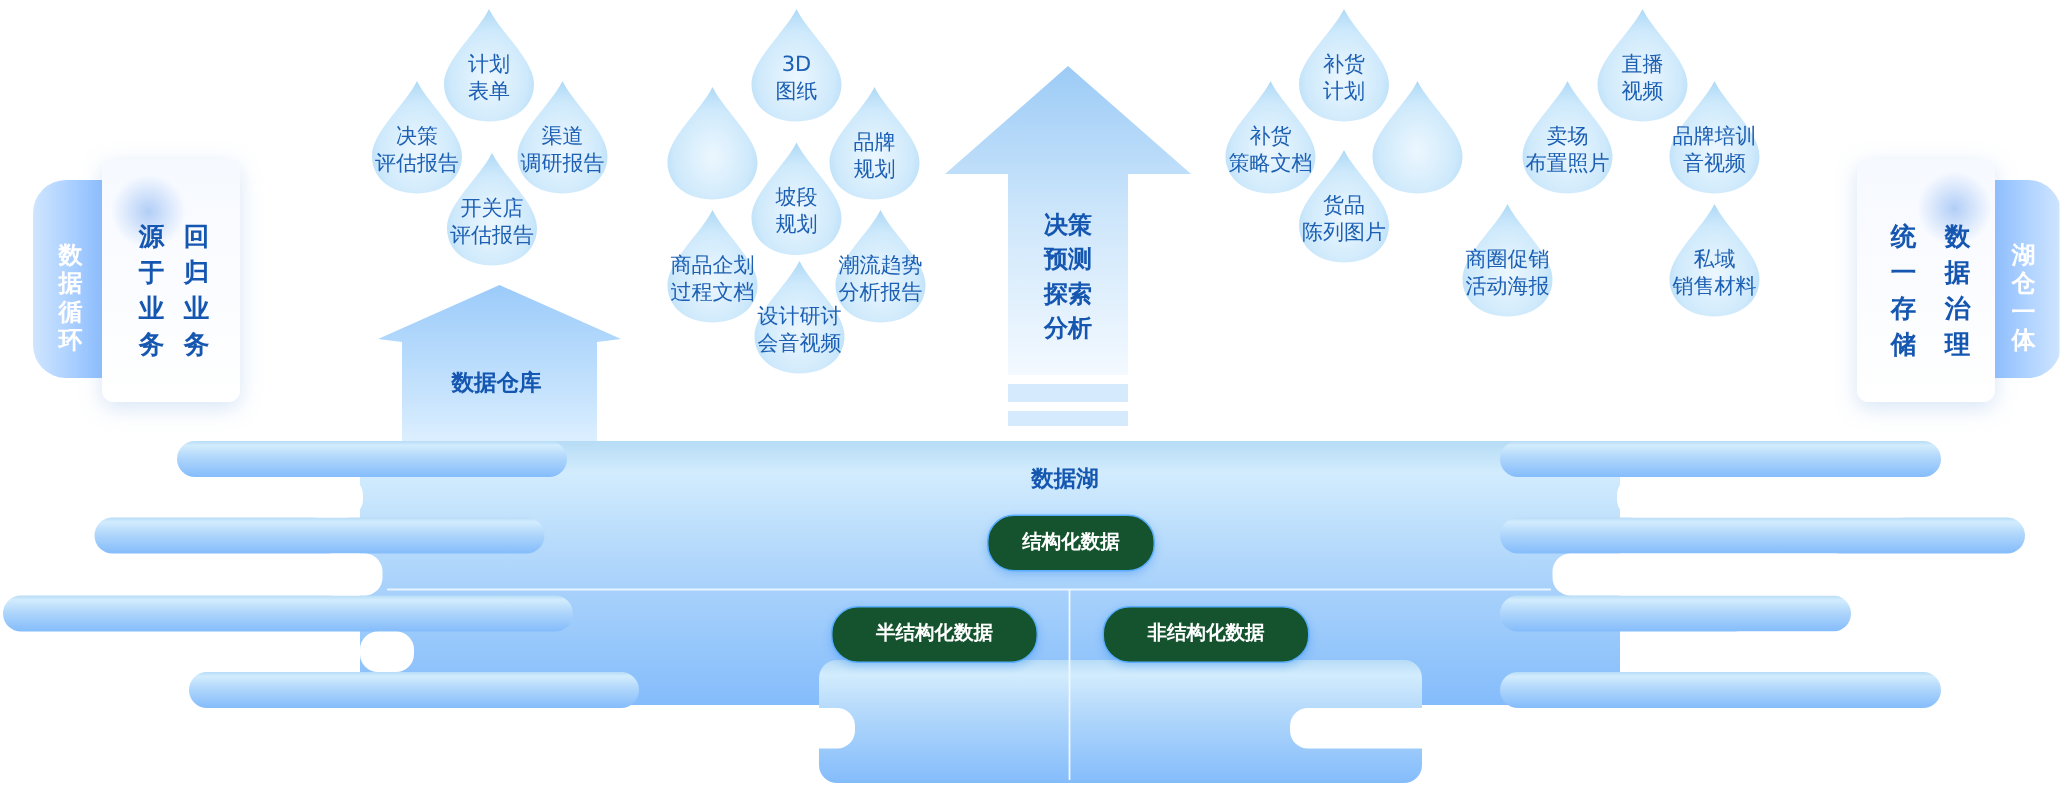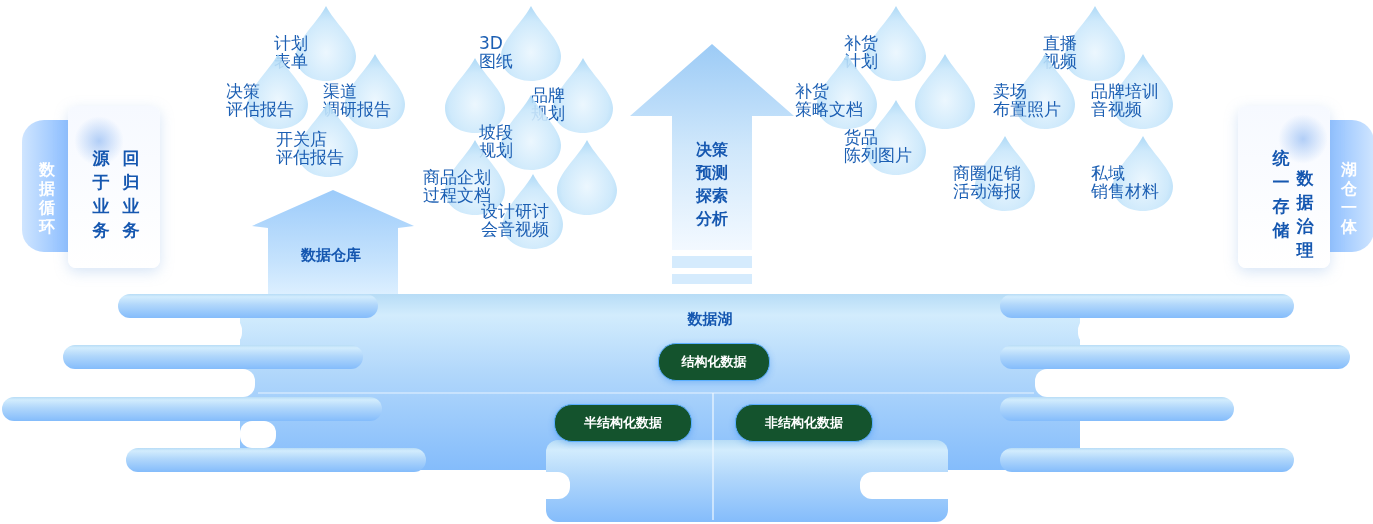--- a/index.html
+++ b/index.html
@@ -4,21 +4,21 @@
 <style>
   html, body { margin: 0; padding: 0; background: #ffffff; }
   body { width: 1373px; height: 524px; position: relative; overflow: hidden;
          font-family: "DejaVu Sans", "Liberation Sans", sans-serif; }
   .abs { position: absolute; }
 
   
   .drop { position: absolute; width: 64px; height: 78px; }
   .drop svg { position: absolute; left: 0; top: 0; }
   .drop .lbl { position: absolute; left: -20px; right: -20px; top: 30px;
-               text-align: left; color: #1c5fb3; font-size: 17px; line-height: 18px;
+               text-align: center; color: #1c5fb3; font-size: 14px; line-height: 18px;
                white-space: nowrap; }
 
   
   .tab { position: absolute; width: 56px; height: 132px; border-radius: 22px 0 0 22px;
          background: linear-gradient(90deg, #cfe5ff 0%, #7fb6ff 100%); }
   .tab.right { border-radius: 0 22px 22px 0;
          background: linear-gradient(270deg, #cfe5ff 0%, #7fb6ff 100%); }
   .tab .vt { position: absolute; left: 0; right: 0; top: 26px; text-align: center;
              color: #ffffff; font-size: 16px; font-weight: bold; line-height: 19px;
              width: 18px; margin: 14px auto; word-break: break-all; }
@@ -129,22 +129,22 @@
     <div class="col" style="left:54px;">回归业务</div>
   </div>
 </div>
 
 <div>
   <div class="tab right" style="left:1318px;top:120px;">
     <div class="vt" style="left:6px">湖仓一体</div>
   </div>
   <div class="card" style="left:1238px;top:106px;">
     <div class="glow" style="left:40px;top:8px;"></div>
-    <div class="col" style="left:22px;margin-left:12px;">统一存储</div>
-    <div class="col" style="left:58px;margin-top:20px;">数据治理</div>
+    <div class="col" style="left:22px;">统一存储</div>
+    <div class="col" style="left:58px;">数据治理</div>
   </div>
 </div>
 
 <div id="drops">
 
   <div class="drop" style="left:294px;top:4px;">
       <svg width="64" height="78">
         <defs>
           <radialGradient id="dg0" cx="0.5" cy="0.62" r="0.6">
             <stop offset="0" stop-color="#eaf6fe"></stop>
@@ -288,20 +288,24 @@
       <svg width="64" height="78">
         <defs>
           <radialGradient id="dg9" cx="0.5" cy="0.62" r="0.6">
             <stop offset="0" stop-color="#eaf6fe"></stop>
             <stop offset="0.7" stop-color="#c9e7fb"></stop>
             <stop offset="1" stop-color="#a9d7f6"></stop>
           </radialGradient>
         </defs>
         <path d="M32 2 C40 18 62 36 62 52 C62 68 48 77 32 77 C16 77 2 68 2 52 C2 36 24 18 32 2 Z" fill="url(#dg9)" opacity="0.9"></path>
       </svg>
+      <div class="lbl">
+        <div>潮流趋势</div>
+        <div>分析报告</div>
+      </div>
     </div>
   <div class="drop" style="left:501px;top:172px;">
       <svg width="64" height="78">
         <defs>
           <radialGradient id="dg10" cx="0.5" cy="0.62" r="0.6">
             <stop offset="0" stop-color="#eaf6fe"></stop>
             <stop offset="0.7" stop-color="#c9e7fb"></stop>
             <stop offset="1" stop-color="#a9d7f6"></stop>
           </radialGradient>
         </defs>

